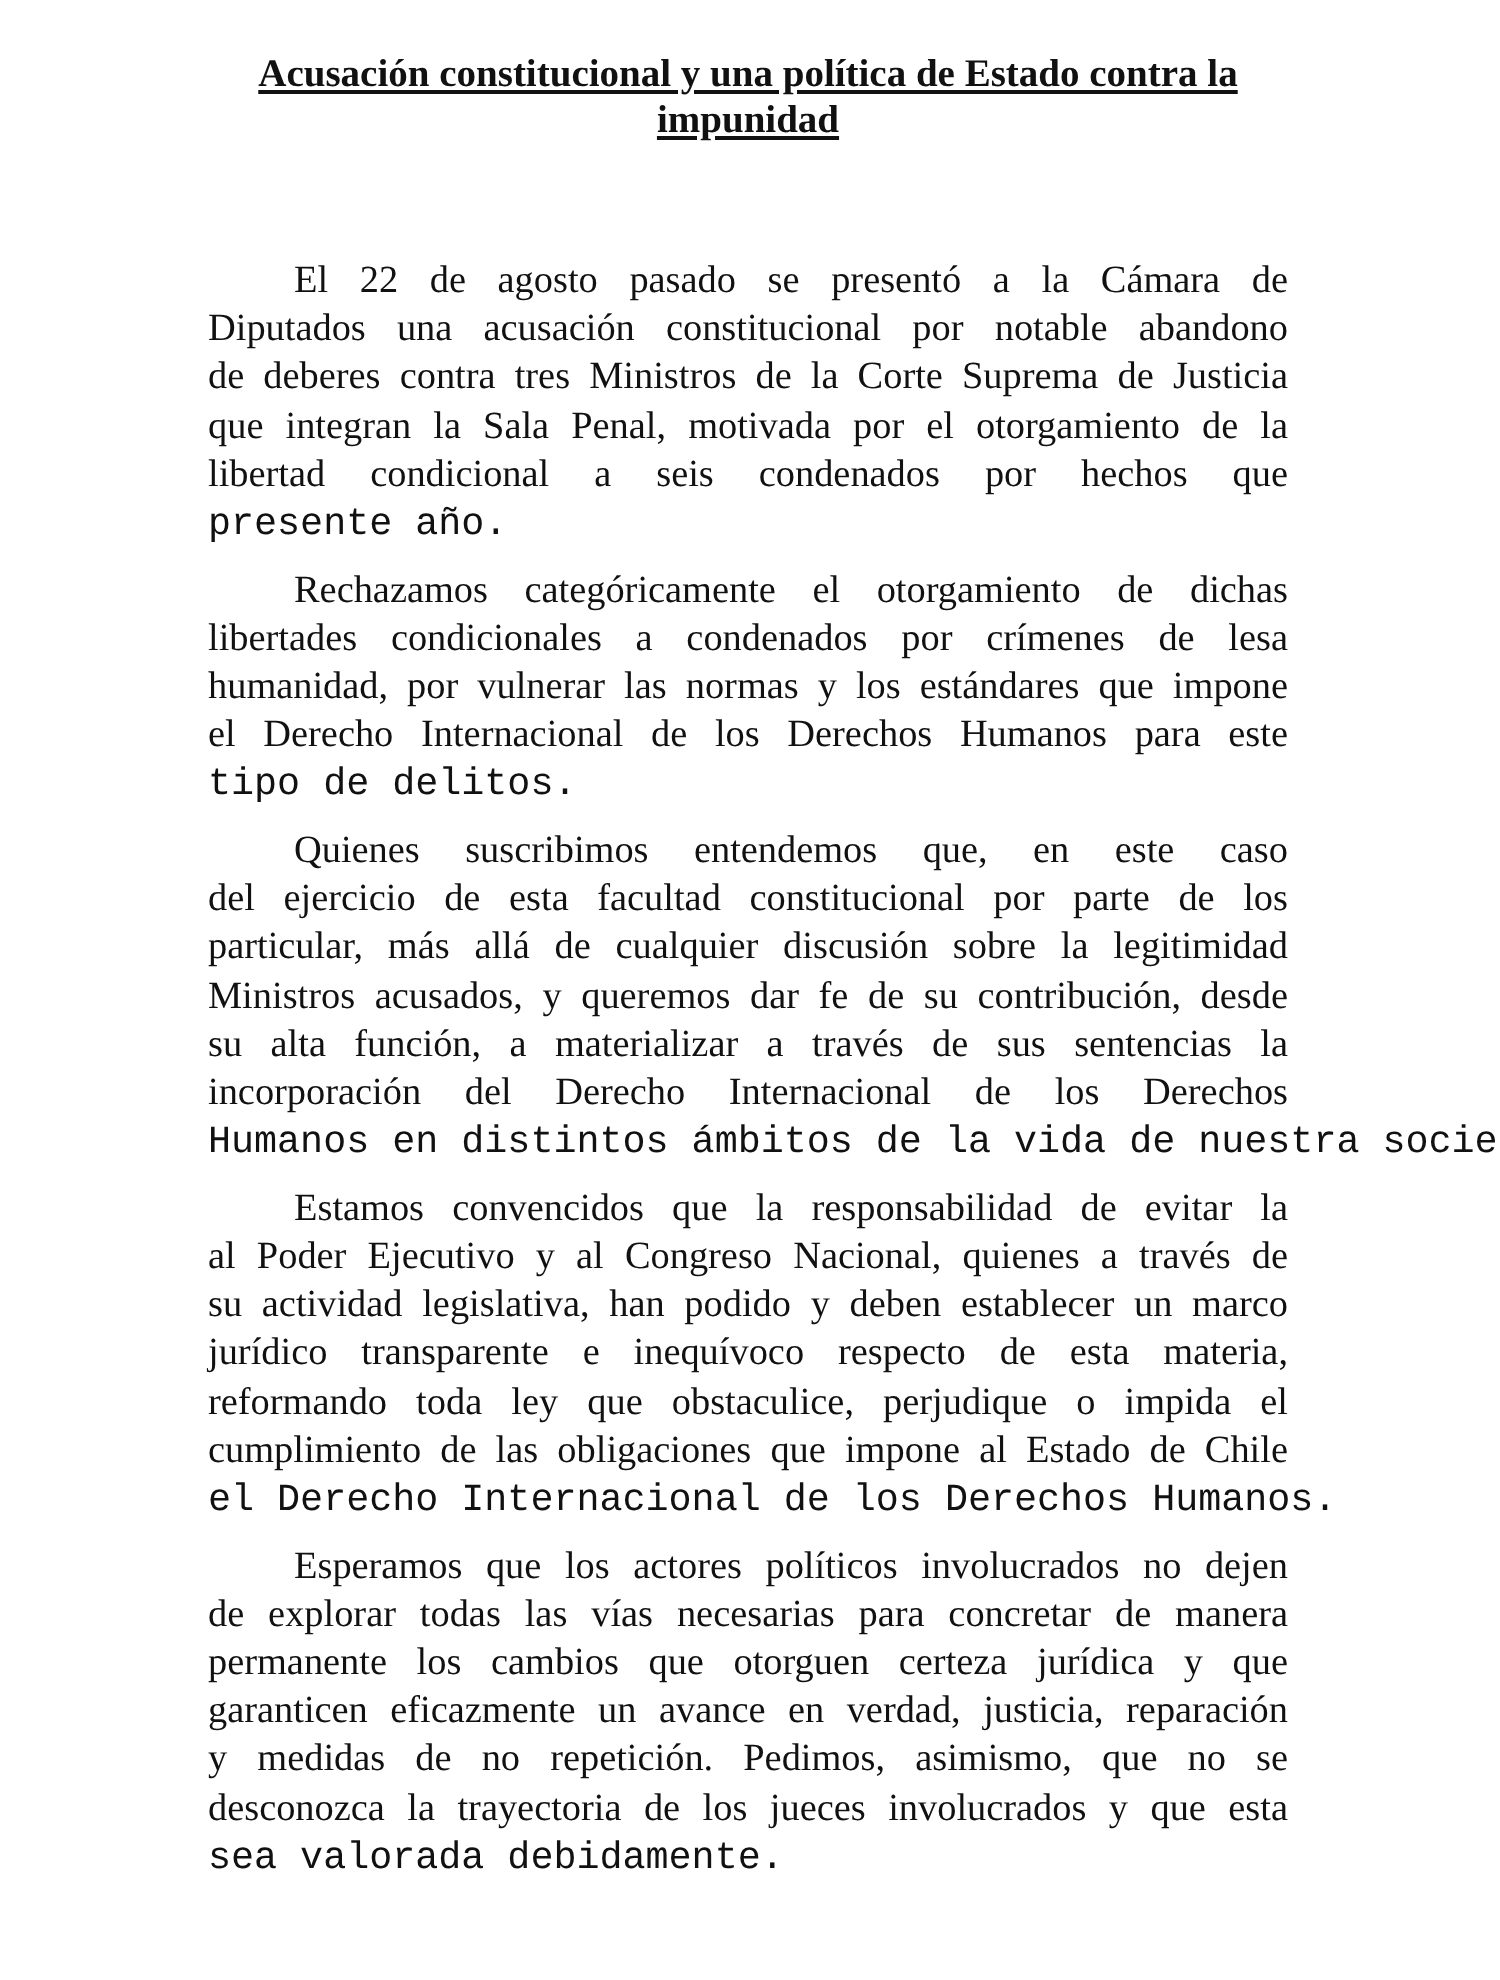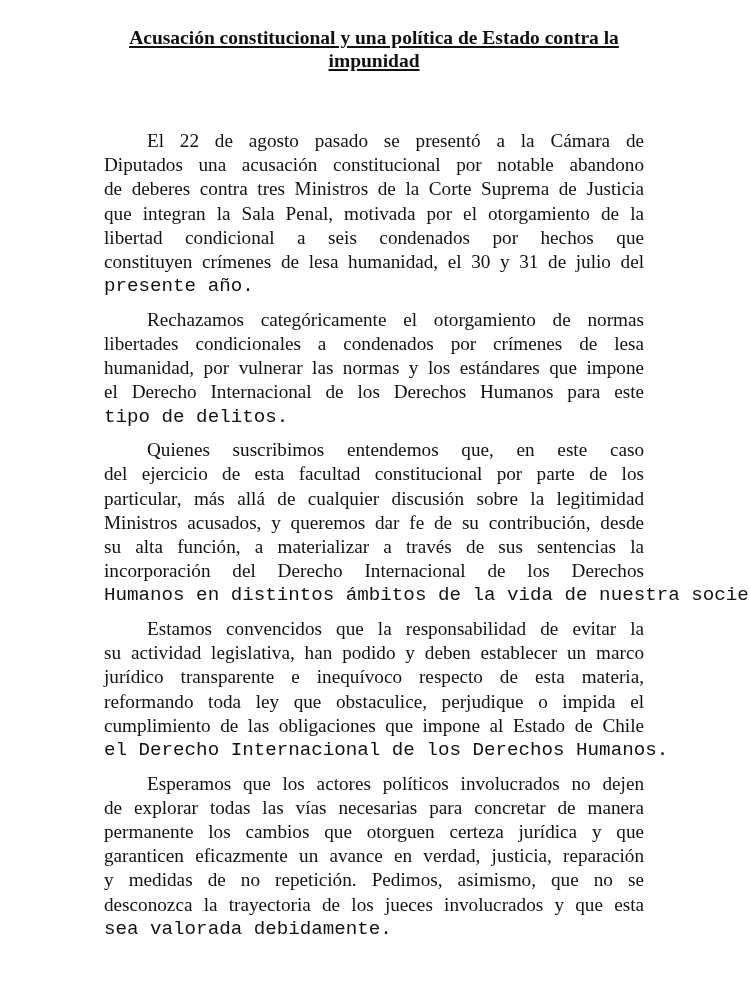--- a/index.html
+++ b/index.html
@@ -60,41 +60,41 @@
     <span class="tline">impunidad</span>
   </h1>
 
   <div class="body" id="doc-body">
       <p class="para">
         <span class="line first">El 22 de agosto pasado se presentó a la Cámara de</span>
         <span class="line">Diputados una acusación constitucional por notable abandono</span>
         <span class="line">de deberes contra tres Ministros de la Corte Suprema de Justicia</span>
         <span class="line">que integran la Sala Penal, motivada por el otorgamiento de la</span>
         <span class="line">libertad condicional a seis condenados por hechos que</span>
-        <span class="line">constituyen crímenes de lesa humanidad, el 30 y 31 de julio del</span>
         <span class="line last">presente año.</span>
       </p>
       <p class="para">
-        <span class="line first">Rechazamos categóricamente el otorgamiento de normas</span>
+        <span class="line first">Rechazamos categóricamente el otorgamiento de dichas</span>
         <span class="line">libertades condicionales a condenados por crímenes de lesa</span>
         <span class="line">humanidad, por vulnerar las normas y los estándares que impone</span>
         <span class="line">el Derecho Internacional de los Derechos Humanos para este</span>
         <span class="line last">tipo de delitos.</span>
       </p>
       <p class="para">
         <span class="line first">Quienes suscribimos entendemos que, en este caso</span>
         <span class="line">del ejercicio de esta facultad constitucional por parte de los</span>
         <span class="line">particular, más allá de cualquier discusión sobre la legitimidad</span>
         <span class="line">Ministros acusados, y queremos dar fe de su contribución, desde</span>
         <span class="line">su alta función, a materializar a través de sus sentencias la</span>
         <span class="line">incorporación del Derecho Internacional de los Derechos</span>
         <span class="line last">Humanos en distintos ámbitos de la vida de nuestra sociedad.</span>
       </p>
       <p class="para">
         <span class="line first">Estamos convencidos que la responsabilidad de evitar la</span>
+        <span class="line">al Poder Ejecutivo y al Congreso Nacional, quienes a través de</span>
         <span class="line">su actividad legislativa, han podido y deben establecer un marco</span>
         <span class="line">jurídico transparente e inequívoco respecto de esta materia,</span>
         <span class="line">reformando toda ley que obstaculice, perjudique o impida el</span>
         <span class="line">cumplimiento de las obligaciones que impone al Estado de Chile</span>
         <span class="line last">el Derecho Internacional de los Derechos Humanos.</span>
       </p>
       <p class="para">
         <span class="line first">Esperamos que los actores políticos involucrados no dejen</span>
         <span class="line">de explorar todas las vías necesarias para concretar de manera</span>
         <span class="line">permanente los cambios que otorguen certeza jurídica y que</span>

